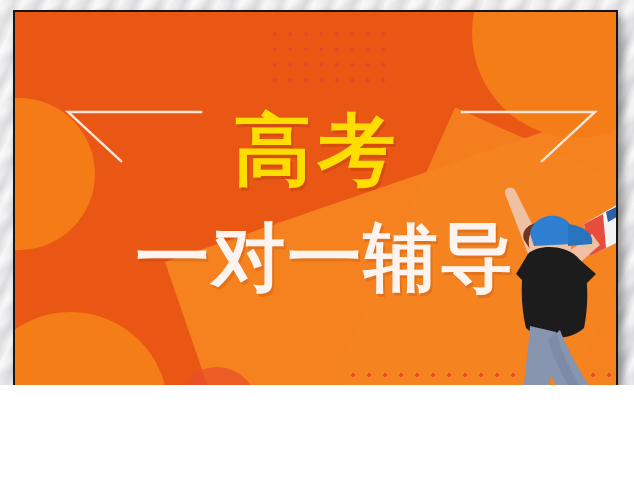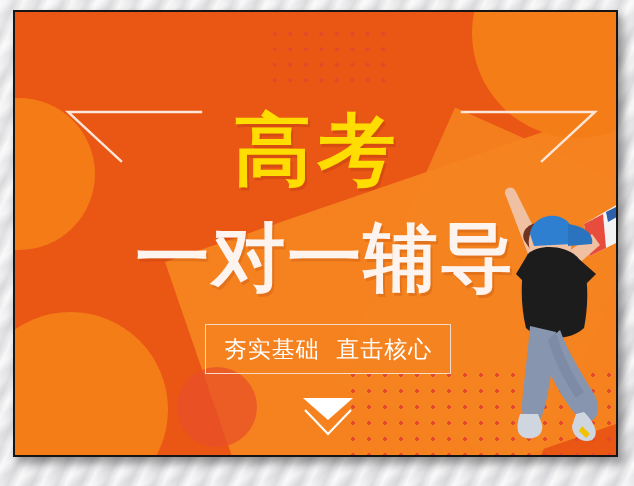--- a/index.html
+++ b/index.html
@@ -7,21 +7,21 @@
     padding: 0;
     width: 634px;
     height: 486px;
     overflow: hidden;
     font-family: "DejaVu Sans", "Liberation Sans", sans-serif;
   }
 
   #page {
     position: relative;
     width: 634px;
-    height: 486px;
+    height: 385px;
     background: #e9e9eb;
     overflow: hidden;
   }
 
   
   #page-texture {
     position: absolute;
     inset: 0;
     background:
       repeating-linear-gradient(115deg, rgba(255,255,255,0.75) 0px, rgba(255,255,255,0.0) 7px, rgba(206,206,210,0.55) 14px, rgba(255,255,255,0.6) 22px),
@@ -285,23 +285,20 @@
 
         <path d="M 48 232 C 44 244 44 254 54 256 C 64 258 72 252 70 242 L 66 232 Z" fill="#cfd6df"></path>
         <path d="M 112 230 C 122 240 128 252 120 258 C 110 262 100 254 100 244 L 104 232 Z" fill="#cfd6df"></path>
         <path d="M 110 244 L 118 252 L 114 256 L 107 249 Z" fill="#f2c200"></path>
       </svg>
 
       <div id="headline-block">
         <div id="title-primary">高考</div>
         <div id="title-secondary">一对一辅导</div>
 
-        <div id="subtitle-box">
-          <span id="subtitle-text">夯实基础  直击核心</span>
-        </div>
 
         <svg id="down-chevron" viewBox="0 0 66 44">
           <polygon points="8,4 58,4 33,26" fill="#ffffff"></polygon>
           <path d="M 10 16 L 33 40 L 56 16" fill="none" stroke="#ffffff" stroke-width="2.2"></path>
         </svg>
       </div>
 
     </div>
   </div>
 </div>

